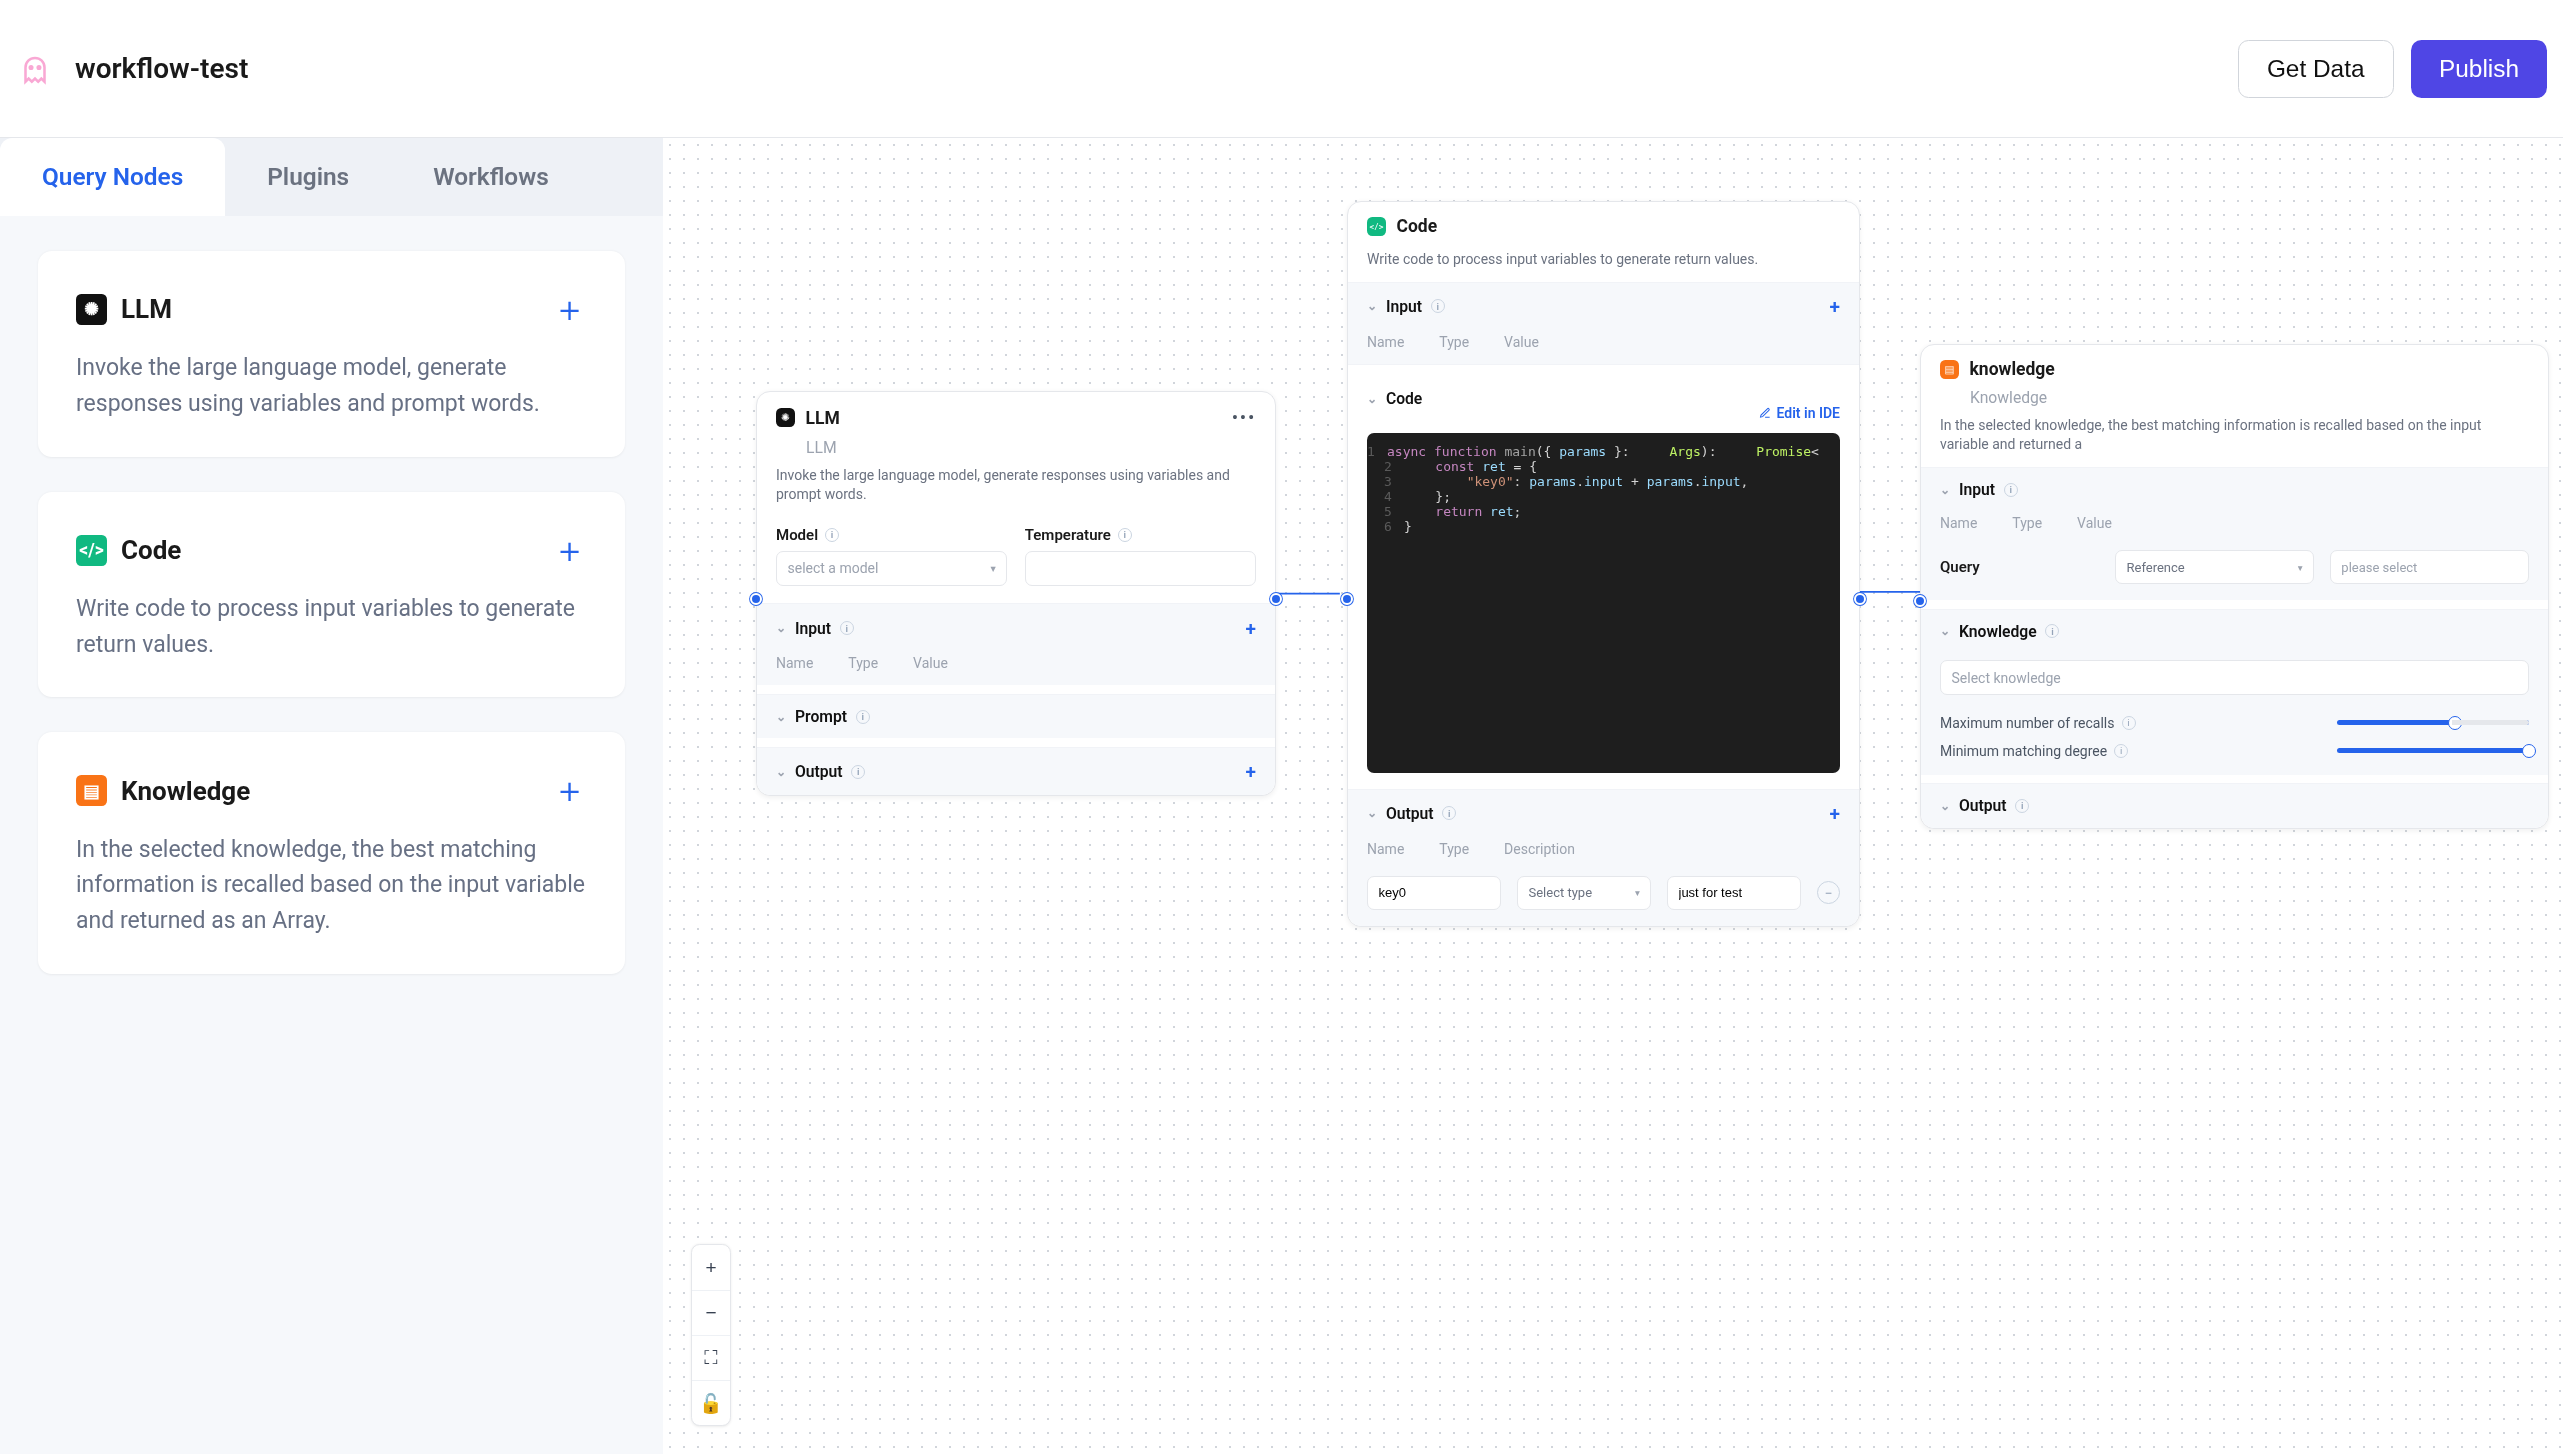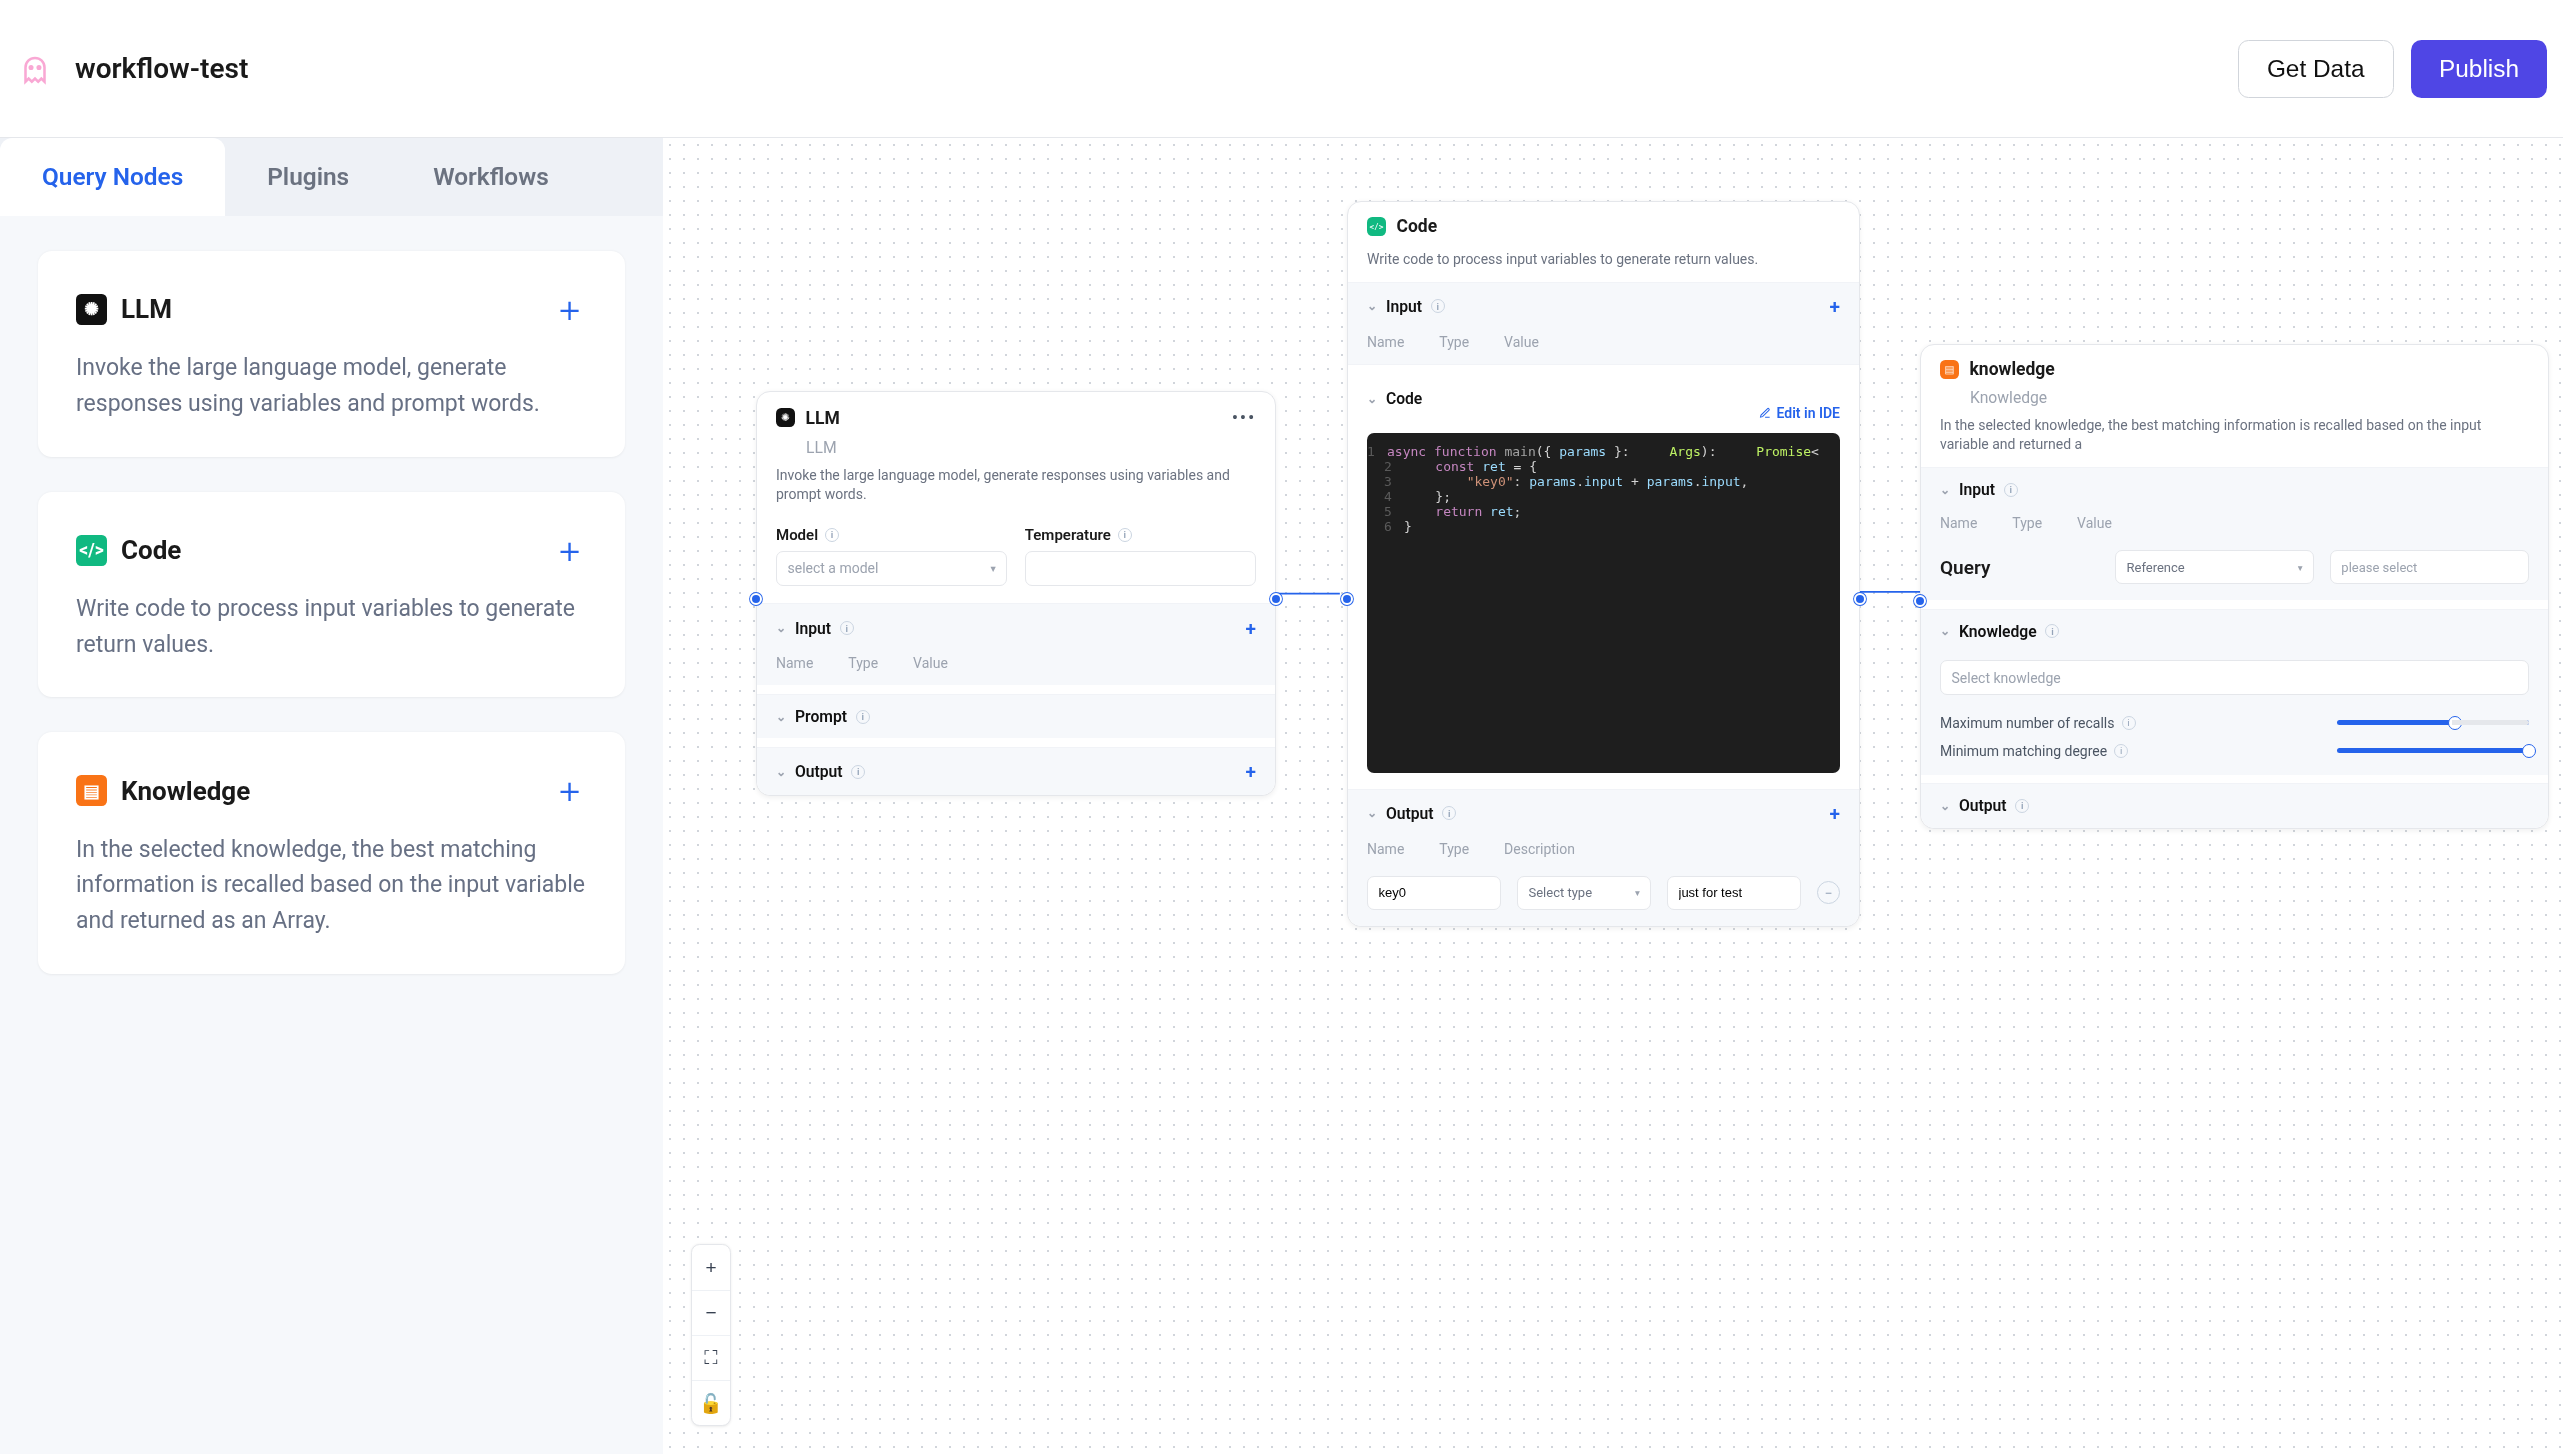--- a/index.html
+++ b/index.html
@@ -409,21 +409,21 @@
                 <span>Input</span>
                 <span class="info">i</span>
               </div>
           </div>
           <div class="fn-cols">
             <span>Name</span>
             <span>Type</span>
             <span>Value</span>
           </div>
           <div class="out-row">
-            <div class="cell" style="flex:0.8;"><span style="font-size:19px;font-weight:600;">Query</span></div>
+            <div class="cell" style="flex:0.8;"><span style="font-size:15px;font-weight:600;">Query</span></div>
             <div class="cell">
                 <div class="sel">
                   <span>Reference</span>
                   <span style="font-size:9.6px;color:#9ca3af;">▾</span>
                 </div>
               </div>
             <div class="cell">
                 <div class="sel">
                   <span style="color:#9ca3af;">please select</span>
                 </div>

